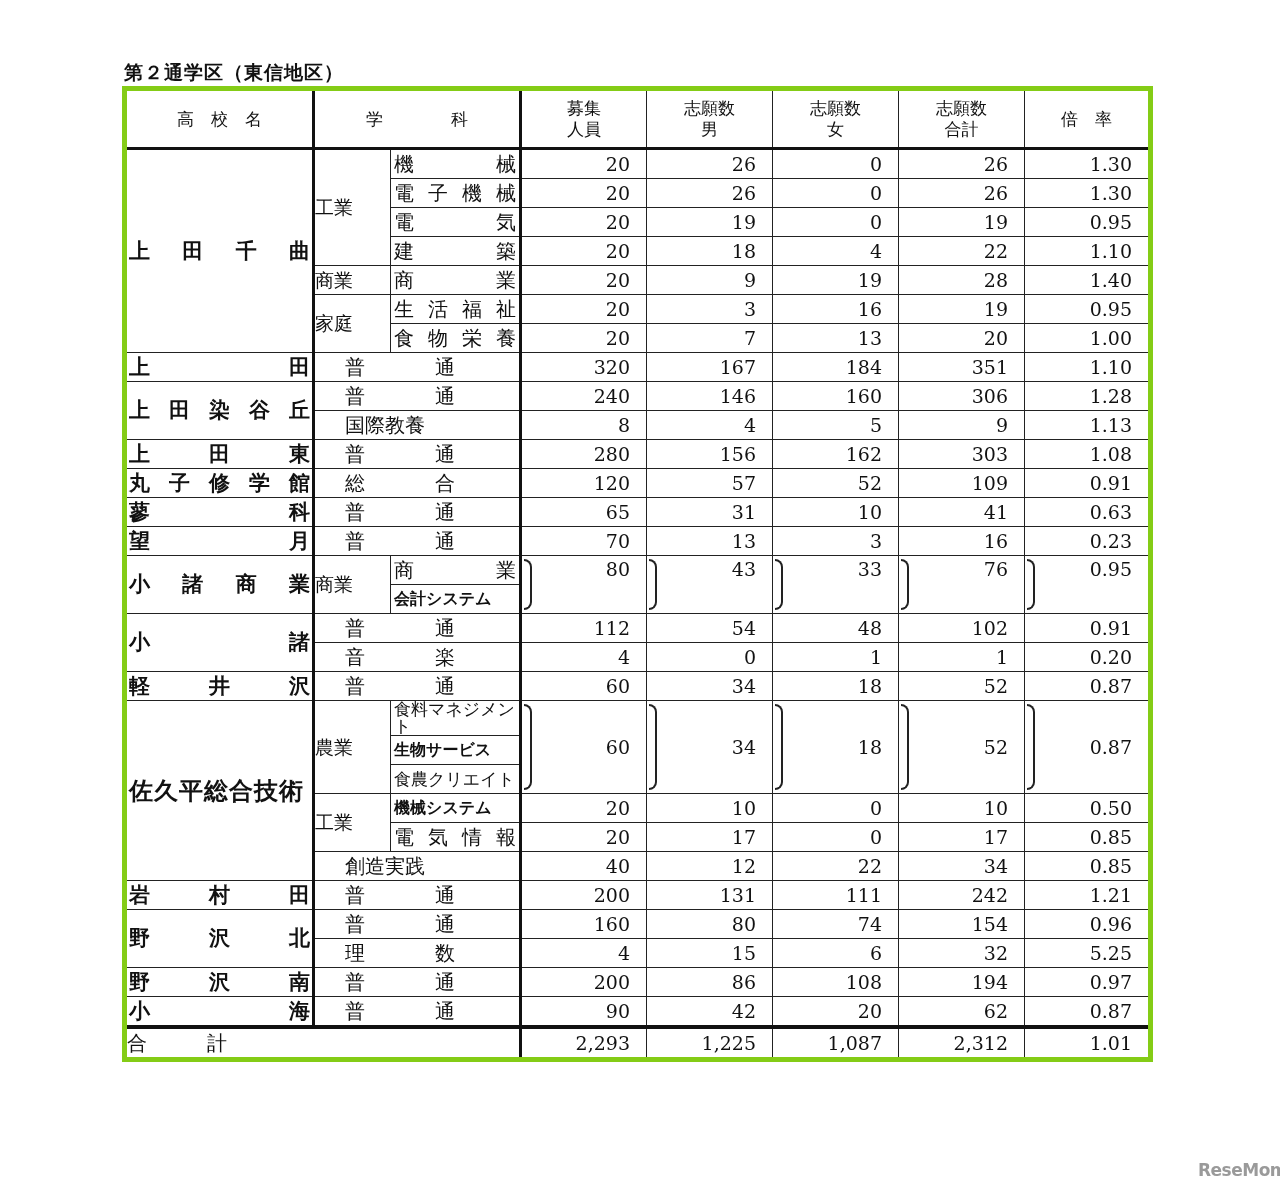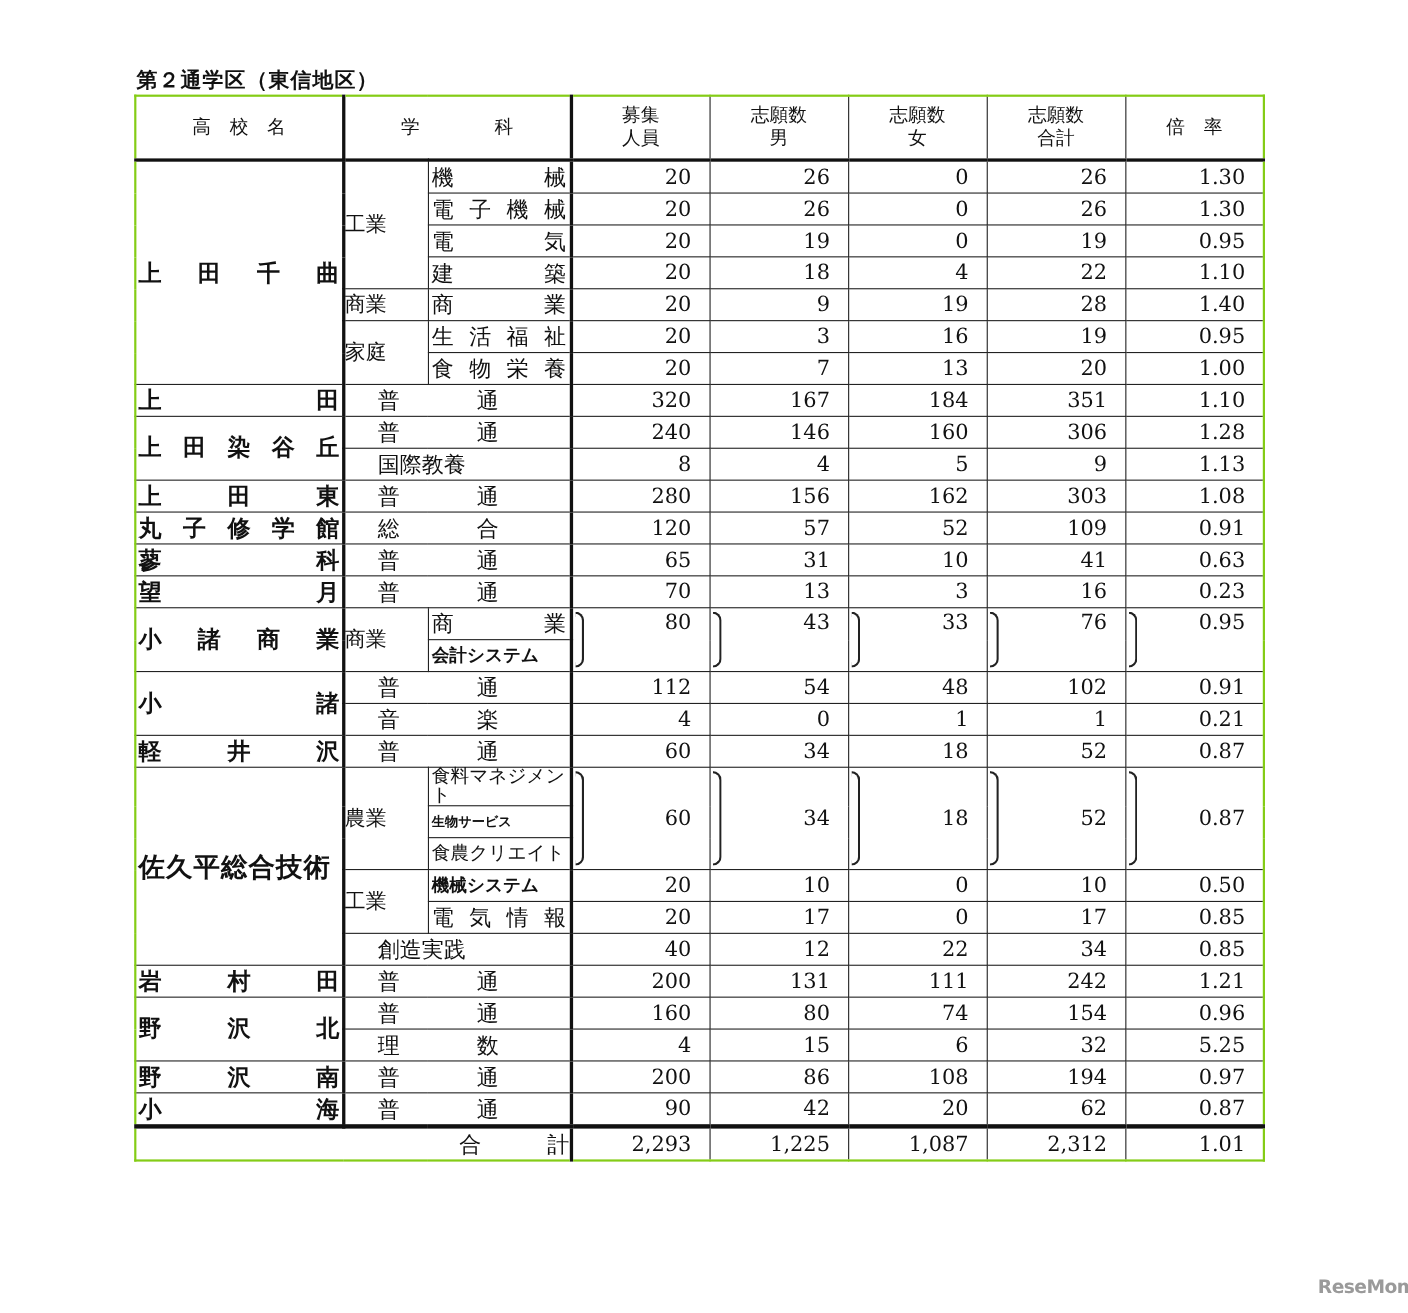--- a/index.html
+++ b/index.html
@@ -1,18 +1,18 @@
 <!DOCTYPE html>
 <html><head>
 <meta charset="utf-8">
 <style>
   html,body{margin:0;padding:0;background:#fff;}
   body{width:1280px;height:1194px;position:relative;overflow:hidden;font-family:"DejaVu Serif","Liberation Serif",serif;color:#111;}
   .title{position:absolute;left:124px;top:60px;font-family:Liberation Mono, monospace;font-size:19px;font-weight:bold;letter-spacing:1px;}
-  table{position:absolute;left:122px;top:86px;border-collapse:collapse;border:2px solid #84cc16;table-layout:fixed;}
+  table{position:absolute;left:122px;top:86px;border-collapse:collapse;border:5px solid #84cc16;table-layout:fixed;}
   td,th{border:1.5px solid #222;padding:0;height:28px;font-size:19px;line-height:1;}
   th{font-family:"DejaVu Sans","Liberation Sans",sans-serif;font-weight:normal;font-size:17px;height:56px;border-bottom:3px solid #111;text-align:center;}
   th.h2{line-height:1.25;}
   .sch{font-family:"DejaVu Sans","Liberation Sans",sans-serif;font-weight:bold;font-size:21px;padding:0 2px;border-right:3px solid #111;}
   .sch span.j{display:flex;justify-content:space-between;}
   .maj{text-align:left;font-family:"DejaVu Sans","Liberation Sans",sans-serif;font-size:19px;}
   .mn{font-family:"DejaVu Sans","Liberation Sans",sans-serif;font-size:20px;padding:0 3px;}
   .mn span.j{display:flex;justify-content:space-between;}
   .sm{font-size:17px;}
   .md{font-size:16px;font-weight:bold;}
@@ -352,21 +352,21 @@
       <td colspan="2" class="dep">
           <span class="j">
             <span>音</span>
             <span>楽</span>
           </span>
         </td>
       <td class="num">4</td>
       <td class="num c2">0</td>
       <td class="num c3">1</td>
       <td class="num c4">1</td>
-      <td class="num c5">0.21</td>
+      <td class="num c5">0.20</td>
     </tr>
 
     <tr>
       <td class="sch">
           <span class="j">
             <span>軽</span>
             <span>井</span>
             <span>沢</span>
           </span>
         </td>
@@ -387,21 +387,21 @@
       <td rowspan="6" class="sch" style="letter-spacing:1px;font-size:24px">佐久平総合技術</td>
       <td rowspan="3" class="maj">農業</td>
       <td class="mn sm">食料マネジメント</td>
       <td rowspan="3" class="num brace">60</td>
       <td rowspan="3" class="num c2 brace">34</td>
       <td rowspan="3" class="num c3 brace">18</td>
       <td rowspan="3" class="num c4 brace">52</td>
       <td rowspan="3" class="num c5 brace">0.87</td>
     </tr>
     <tr>
-      <td class="mn md" style="font-size:12px">生物サービス</td>
+      <td class="mn md" style="font-size:16px">生物サービス</td>
     </tr>
     <tr>
       <td class="mn sm">食農クリエイト</td>
     </tr>
     <tr>
       <td rowspan="2" class="maj">工業</td>
       <td class="mn md">機械システム</td>
       <td class="num">20</td>
       <td class="num c2">10</td>
       <td class="num c3">0</td>
@@ -522,21 +522,21 @@
           </span>
         </td>
       <td class="num">90</td>
       <td class="num c2">42</td>
       <td class="num c3">20</td>
       <td class="num c4">62</td>
       <td class="num c5">0.87</td>
     </tr>
 
     <tr class="total">
-      <td colspan="3" style="text-align:right;font-family:'DejaVu Sans','Liberation Sans',sans-serif;font-size:20px;">合　　　計</td>
+      <td colspan="3" style="text-align:left;font-family:'DejaVu Sans','Liberation Sans',sans-serif;font-size:20px;">合　　　計</td>
       <td class="num">2,293</td>
       <td class="num c2">1,225</td>
       <td class="num c3">1,087</td>
       <td class="num c4">2,312</td>
       <td class="num c5">1.01</td>
     </tr>
   </tbody>
 </table>
 
 <div class="logo">ReseMom</div>

